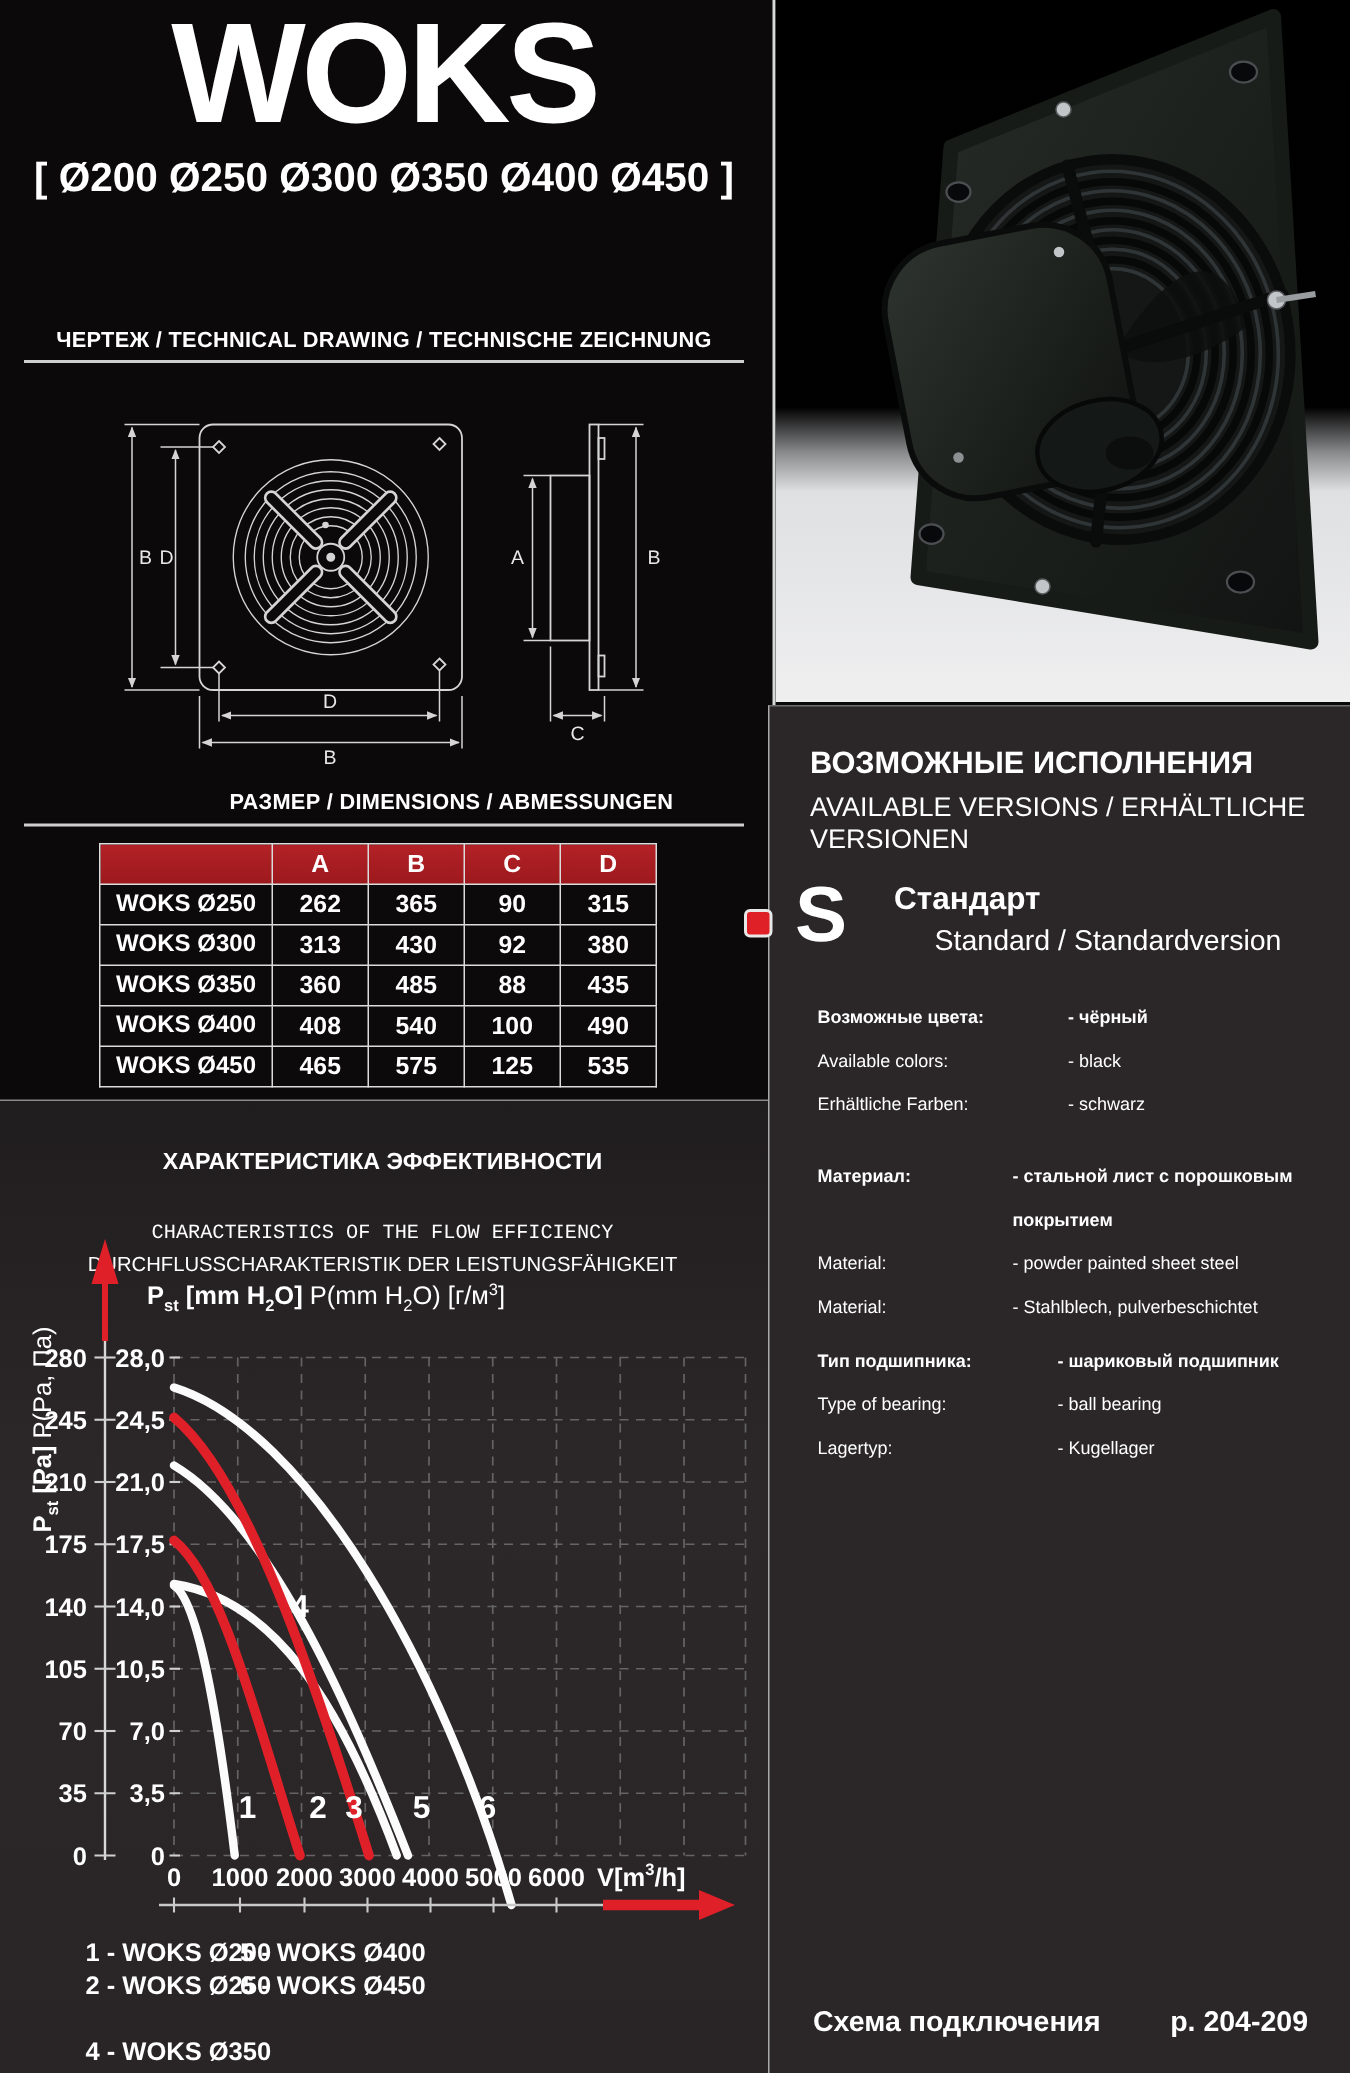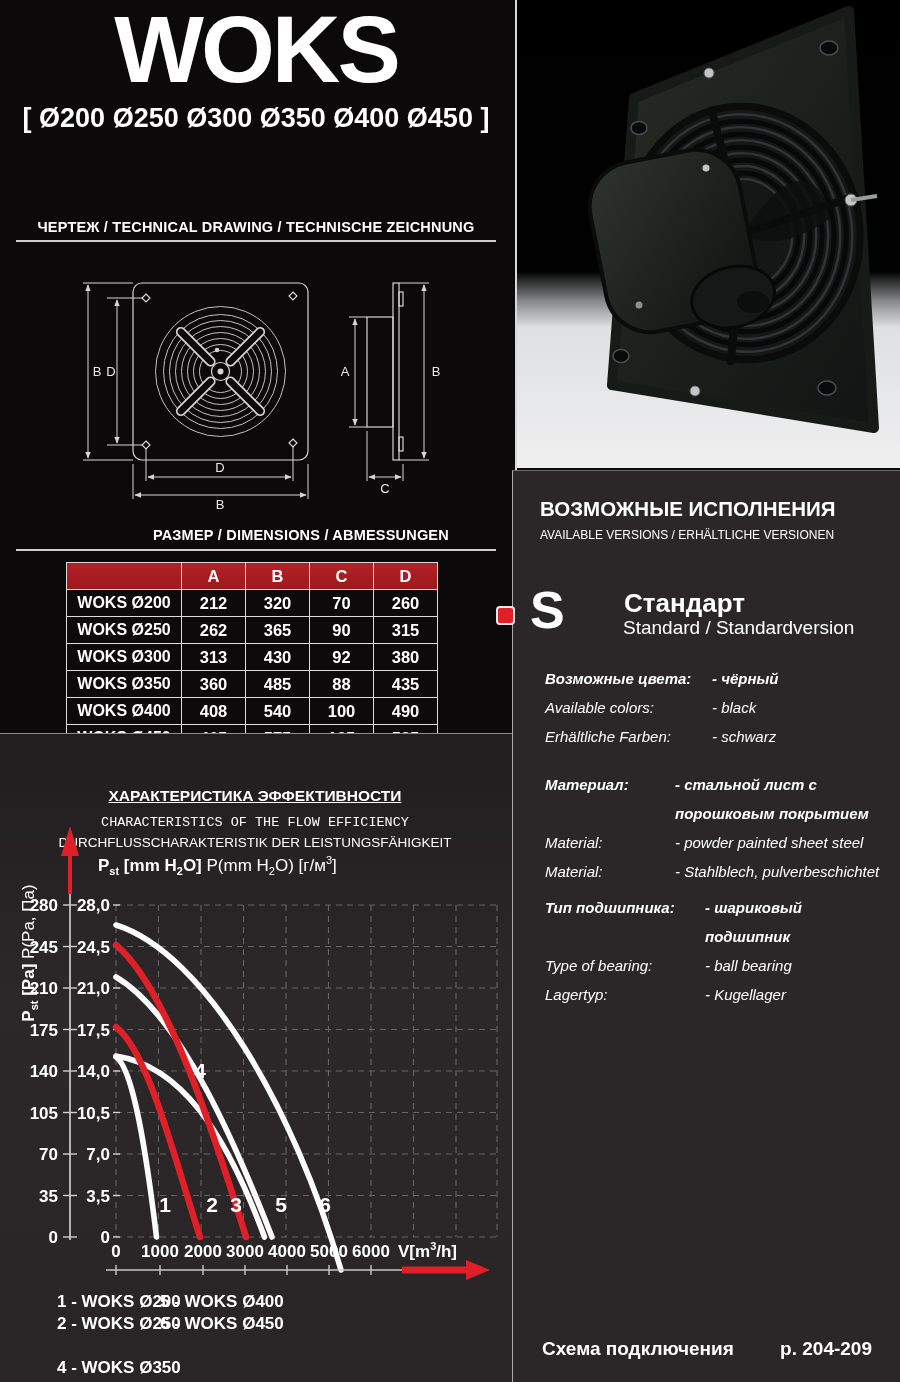--- a/index.html
+++ b/index.html
@@ -23,21 +23,21 @@
   .chart-panel{left:0;top:733px;width:512px;height:649px;border-top:1px solid #8a8a8a;
       background:linear-gradient(#201d1e,#2c2829 40%,#292526);}
   .info-panel{left:512px;top:470px;width:388px;height:912px;background:#2b2728;
       border-left:1px solid #a9a9a9;border-top:1px solid #6e6e6e;box-sizing:border-box;}
   .ct{width:470px;left:20px;text-align:center;}
   sub,sup{font-size:11px;}
   .ylab{transform:rotate(-90deg);width:230px;height:22px;text-align:center;font-size:17px;white-space:nowrap;}
   .legend-item{font-size:17px;font-weight:bold;white-space:nowrap;}
   
   .photo{left:515px;top:0;width:385px;height:470px;border-left:2px solid #d8d9da;box-sizing:border-box;}
-  .kv{display:flex;font-size:15px;line-height:29px;font-style:italic;}
+  .kv{display:flex;font-size:12px;line-height:29px;}
   .kv .k{flex:none;}
   .kv .v{flex:1;}
   .red-bullet{width:15px;height:15px;background:#e02027;border:2px solid #e8e8e8;border-radius:4px;}
 </style>
 </head>
 <body>
 
 <div class="page">
 
   <div class="abs main-title">WOKS</div>
@@ -144,27 +144,20 @@
       </colgroup>
     <tbody>
         <tr>
       <th></th>
       <th>A</th>
       <th>B</th>
       <th>C</th>
       <th>D</th>
     </tr>
     <tr>
-      <td class="model">WOKS Ø200</td>
-      <td>212</td>
-      <td>320</td>
-      <td>70</td>
-      <td>260</td>
-    </tr>
-    <tr>
       <td class="model">WOKS Ø250</td>
       <td>262</td>
       <td>365</td>
       <td>90</td>
       <td>315</td>
     </tr>
     <tr>
       <td class="model">WOKS Ø300</td>
       <td>313</td>
       <td>430</td>
@@ -190,21 +183,21 @@
       <td>465</td>
       <td>575</td>
       <td>125</td>
       <td>535</td>
     </tr>
   </tbody>
     </table>
 
   <div class="abs chart-panel"></div>
 
-  <div class="abs ct b" style="top:787px;font-size:15.5px;text-decoration:underline;">ХАРАКТЕРИСТИКА ЭФФЕКТИВНОСТИ</div>
+  <div class="abs ct b" style="top:766px;font-size:15.5px;">ХАРАКТЕРИСТИКА ЭФФЕКТИВНОСТИ</div>
   <div class="abs ct" style="top:815px;font-size:13.5px;font-family:Liberation Mono, monospace;">CHARACTERISTICS OF THE FLOW EFFICIENCY</div>
   <div class="abs ct" style="top:835px;font-size:13.5px;">DURCHFLUSSCHARAKTERISTIK DER LEISTUNGSFÄHIGKEIT</div>
 
   <div class="abs" style="left:98px;top:854px;font-size:17px;">
     <span class="b">P</span><sub class="b">st</sub><span class="b"> [mm H</span><sub class="b">2</sub><span class="b">O]</span><span> P(mm H</span><sub>2</sub><span>O) [г/м</span><sup>3</sup><span>]</span>
   </div>
 
   <div class="abs ylab" style="left:-85px;top:942px;">
     <span class="b">P</span><sub class="b">st</sub><span class="b"> [Pa]</span><span> P(Pa, Па)</span>
   </div>
@@ -407,25 +400,25 @@
         <ellipse cx="236" cy="302" rx="16" ry="11" fill="#0b0e0c"></ellipse>
         <circle cx="189" cy="168" r="3.5" fill="#c3c6c8"></circle>
         <circle cx="122" cy="305" r="3.5" fill="#8d9092"></circle>
       </g>
     </svg>
   </div>
 
   <div class="abs info-panel"></div>
 
   <div class="abs b" style="left:540px;top:497px;font-size:20.5px;">ВОЗМОЖНЫЕ ИСПОЛНЕНИЯ</div>
-  <div class="abs" style="left:540px;top:528px;font-size:12px;">AVAILABLE VERSIONS / ERHÄLTLICHE VERSIONEN</div>
+  <div class="abs" style="left:540px;top:528px;font-size:18px;">AVAILABLE VERSIONS / ERHÄLTLICHE VERSIONEN</div>
 
   <div class="abs red-bullet" style="left:496px;top:606px;"></div>
   <div class="abs b" style="left:530px;top:580px;font-size:52px;">S</div>
-  <div class="abs b" style="left:624px;top:588px;font-size:26px;">Стандарт</div>
+  <div class="abs b" style="left:596px;top:588px;font-size:21px;">Стандарт</div>
   <div class="abs" style="left:623px;top:617px;font-size:19px;">Standard / Standardversion</div>
 
   <div class="abs" style="left:545px;top:664px;width:340px;">
     <div class="kv b">
       <span class="k" style="width:167px;">Возможные цвета:</span>
       <span class="v">- чёрный</span>
     </div>
     <div class="kv">
       <span class="k" style="width:167px;">Available colors:</span>
       <span class="v">- black</span>

